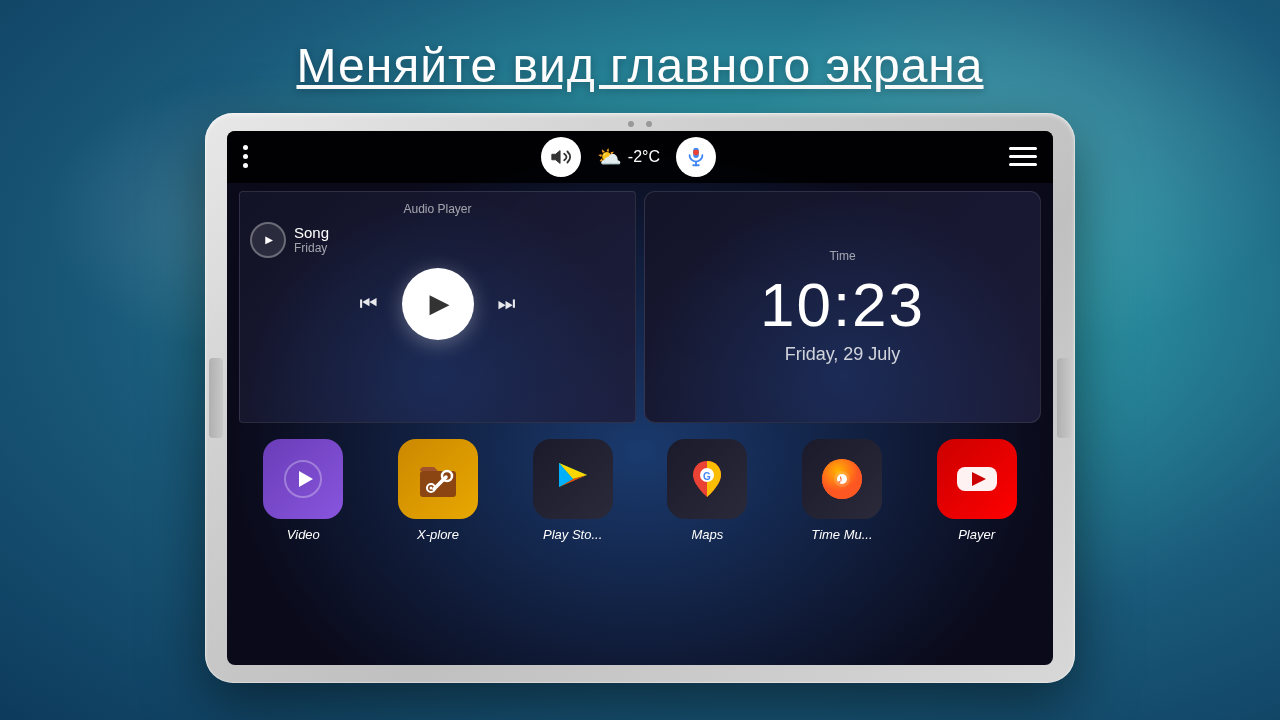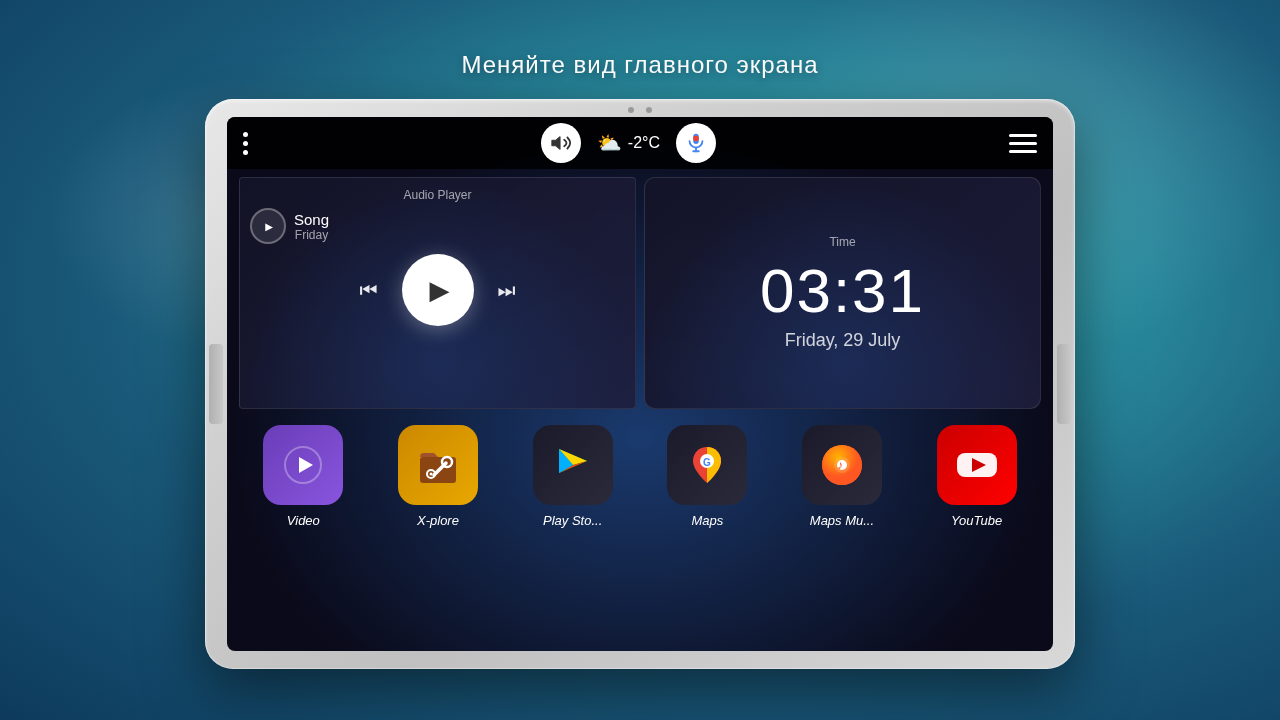--- a/index.html
+++ b/index.html
@@ -24,26 +24,27 @@
       top: 0; left: 0; right: 0; bottom: 0;
       background:
         radial-gradient(ellipse 300px 200px at 20% 30%, rgba(255,255,255,0.15) 0%, transparent 70%),
         radial-gradient(ellipse 400px 300px at 80% 20%, rgba(180,230,240,0.2) 0%, transparent 70%),
         radial-gradient(ellipse 250px 200px at 70% 70%, rgba(100,200,220,0.15) 0%, transparent 70%);
       pointer-events: none;
     }
 
     .page-title {
       color: white;
-      font-size: 24px;
+      font-size: 48px;
       font-weight: 300;
       text-shadow: 0 2px 8px rgba(0,0,0,0.3);
       margin-bottom: 20px;
       z-index: 1;
       letter-spacing: 1px;
+      text-decoration: underline;
     }
 
     .tablet-container {
       z-index: 1;
       position: relative;
       width: 870px;
       height: 570px;
     }
 
     
@@ -231,21 +232,21 @@
       align-items: center;
       justify-content: center;
     }
     .song-thumb::after {
       content: '▶';
       color: white;
       font-size: 10px;
       margin-left: 2px;
     }
 
-    .song-text { color: white; text-align: center; }
+    .song-text { color: white; }
     .song-name { font-size: 15px; font-weight: 500; }
     .song-artist { font-size: 12px; color: rgba(255,255,255,0.6); }
 
     .player-controls {
       display: flex;
       align-items: center;
       justify-content: center;
       gap: 24px;
       position: relative;
       z-index: 1;
@@ -451,21 +452,21 @@
 
           <div class="player-controls">
             <div class="ctrl-btn">⏮</div>
             <div class="play-btn-large"></div>
             <div class="ctrl-btn">⏭</div>
           </div>
         </div>
 
         <div class="time-widget">
           <div class="widget-label">Time</div>
-          <div class="time-display">03:31</div>
+          <div class="time-display">10:23</div>
           <div class="date-display">Friday, 29 July</div>
         </div>
 
       </div>
 
       <div class="app-grid">
 
         <div class="app-item">
           <div class="app-icon app-video">
             <svg width="44" height="44" viewBox="0 0 44 44">
@@ -530,31 +531,31 @@
                   <stop offset="0%" stop-color="#ffb300"></stop>
                   <stop offset="100%" stop-color="#ff5722"></stop>
                 </radialGradient>
               </defs>
               <circle cx="24" cy="24" r="8" fill="white" opacity="0.15"></circle>
               <circle cx="24" cy="24" r="5" fill="white"></circle>
 
               <text x="19" y="28" font-size="12" fill="#ff5722">♪</text>
             </svg>
           </div>
-          <div class="app-label">Maps Mu...</div>
+          <div class="app-label">Time Mu...</div>
         </div>
 
         <div class="app-item">
           <div class="app-icon app-youtube">
             <svg width="48" height="48" viewBox="0 0 48 48">
 
               <rect x="4" y="12" width="40" height="24" rx="8" fill="white" opacity="0.95"></rect>
               <polygon points="19,17 33,24 19,31" fill="#cc0000"></polygon>
             </svg>
           </div>
-          <div class="app-label">YouTube</div>
+          <div class="app-label">Player</div>
         </div>
 
       </div>
 
     </div>
   </div>
 </div>
 
 </body></html>

